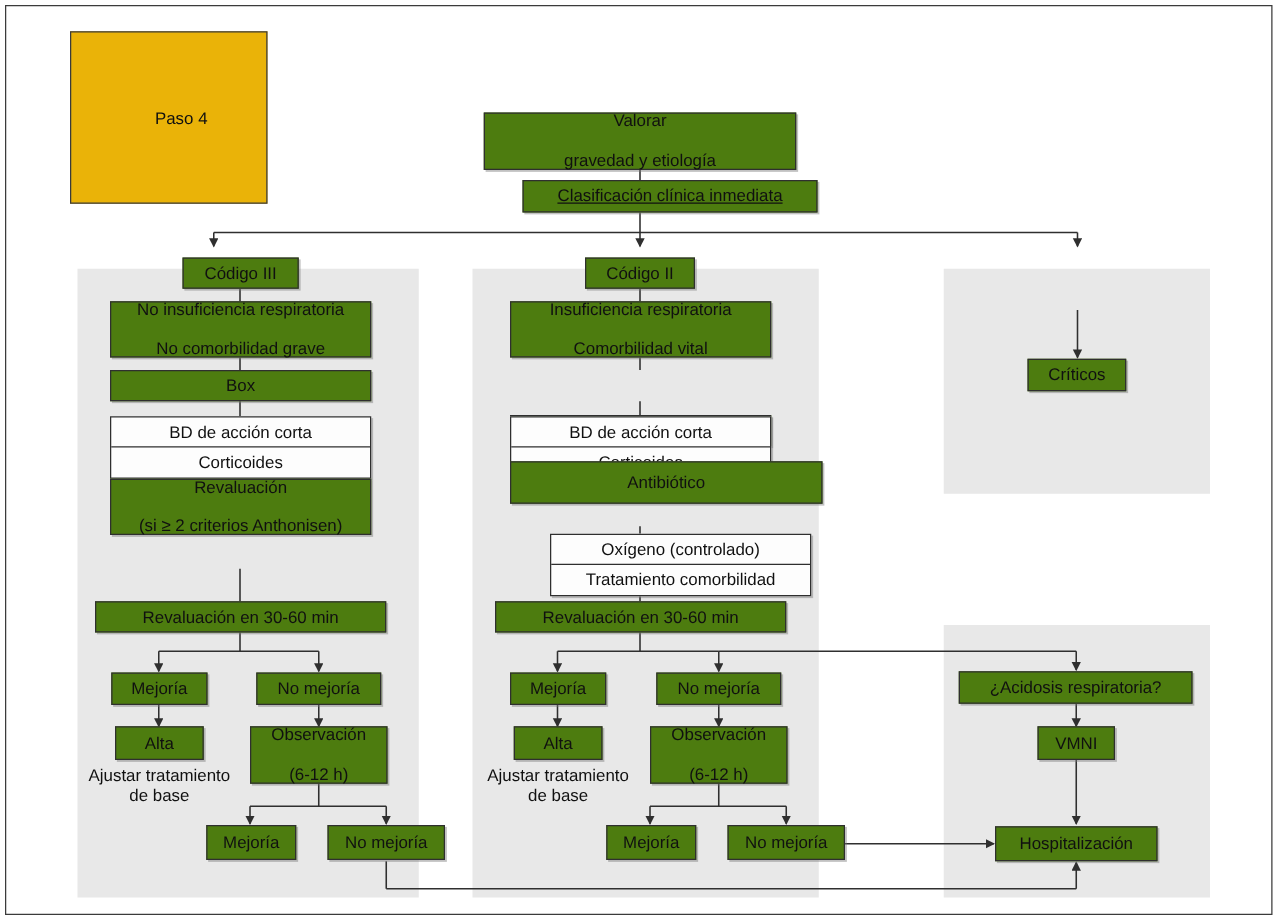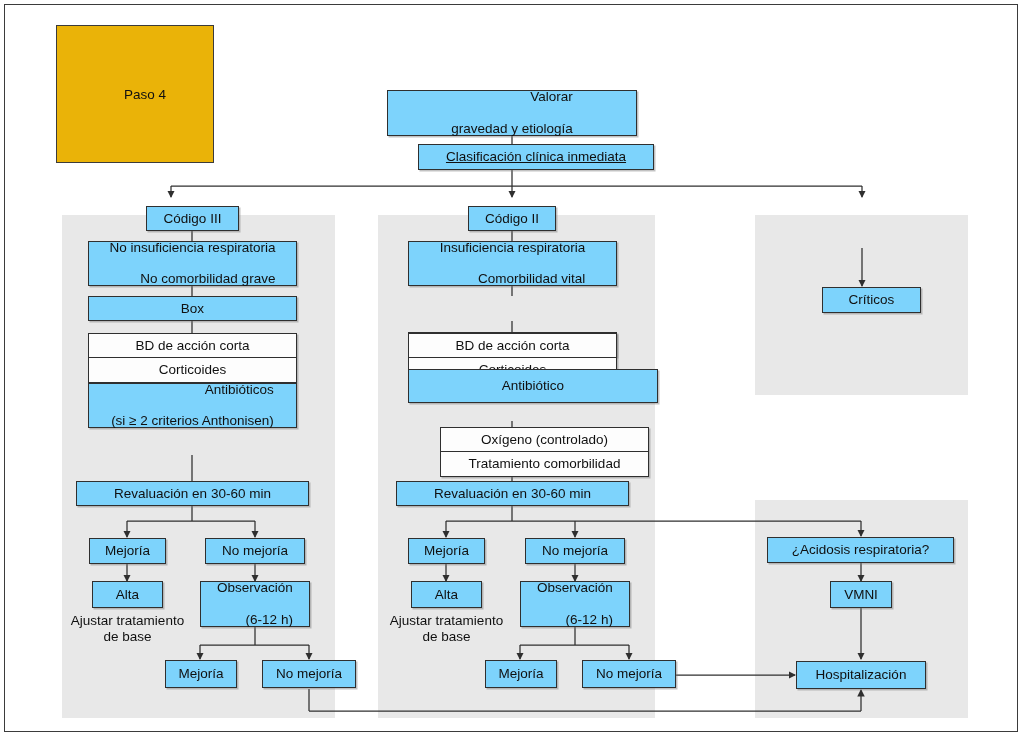--- a/index.html
+++ b/index.html
@@ -7,23 +7,23 @@
   #canvas{
     position:relative;width:1024px;height:738px;background:#ffffff;overflow:hidden;
   }
   #frame{
     position:absolute;left:4px;top:4px;width:1014px;height:728px;
     border:1px solid #3b3b3b;box-sizing:border-box;background:#fff;
   }
   .panel{position:absolute;background:#e8e8e8;}
   svg.wires{position:absolute;left:0;top:0;width:1024px;height:738px;pointer-events:none;}
   .bx{
-    position:absolute;box-sizing:border-box;background:#7dd3fc;
+    position:absolute;box-sizing:border-box;background:#4d7c0f;
     border:1px solid #2f2f2f;
-    display:flex;align-items:center;justify-content:center;text-align:right;
+    display:flex;align-items:center;justify-content:center;text-align:center;
     font-size:13.5px;color:#101010;line-height:1.18;
     box-shadow:1.5px 1.5px 0 rgba(120,120,120,.45);
   }
   .bx span{display:block;padding:0 4px;}
   .bxplain{
     position:absolute;box-sizing:border-box;background:transparent;border:0;
     display:flex;align-items:center;justify-content:center;text-align:center;
     font-size:13.5px;color:#101010;line-height:1.22;
   }
   .stack{position:absolute;box-sizing:border-box;background:#fdfdfd;border:1px solid #2f2f2f;
@@ -158,21 +158,21 @@
     <div class="row">
       <span>BD de acción corta</span>
     </div>
     <div class="row">
       <span>Corticoides</span>
     </div>
   </div>
 
   <div class="bx" style="left:88px;top:383px;width:209px;height:45px;">
     <span>
-      <span>Antibióticos</span><br>
+      <span>Revaluación</span><br>
       <span>(si ≥ 2 criterios Anthonisen)</span>
     </span>
   </div>
 
   <div class="bx" style="left:76px;top:481px;width:233px;height:25px;">
     <span>Revaluación en 30-60 min</span>
   </div>
 
   <div class="bx" style="left:89px;top:538px;width:77px;height:26px;">
     <span>Mejoría</span>
@@ -272,21 +272,21 @@
   </div>
 
   <div class="bx" style="left:485px;top:660px;width:72px;height:28px;">
     <span>Mejoría</span>
   </div>
 
   <div class="bx" style="left:582px;top:660px;width:94px;height:28px;">
     <span>No mejoría</span>
   </div>
 
-  <div class="bx" style="left:822px;top:287px;width:99px;height:26px;">
+  <div class="bx" style="left:822px;top:287px;width:79px;height:26px;">
     <span>Críticos</span>
   </div>
 
   <div class="bx" style="left:767px;top:537px;width:187px;height:26px;">
     <span>¿Acidosis respiratoria?</span>
   </div>
 
   <div class="bx" style="left:830px;top:581px;width:62px;height:27px;">
     <span>VMNI</span>
   </div>

